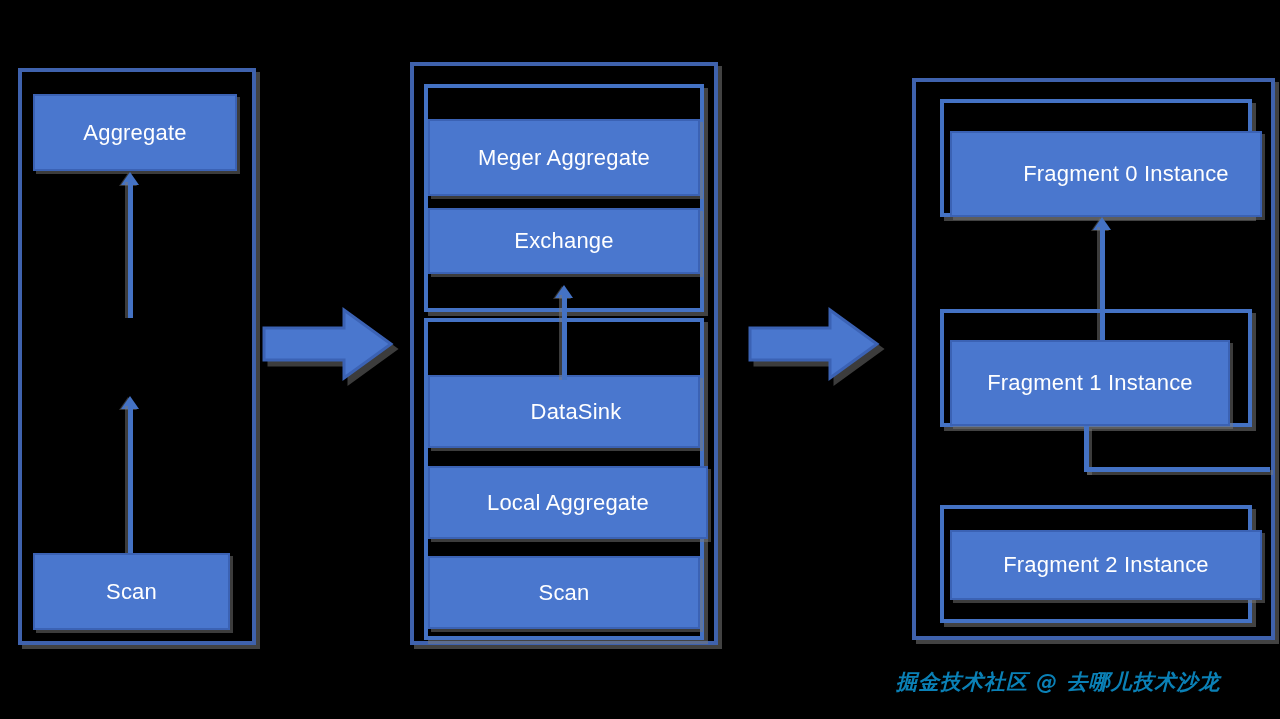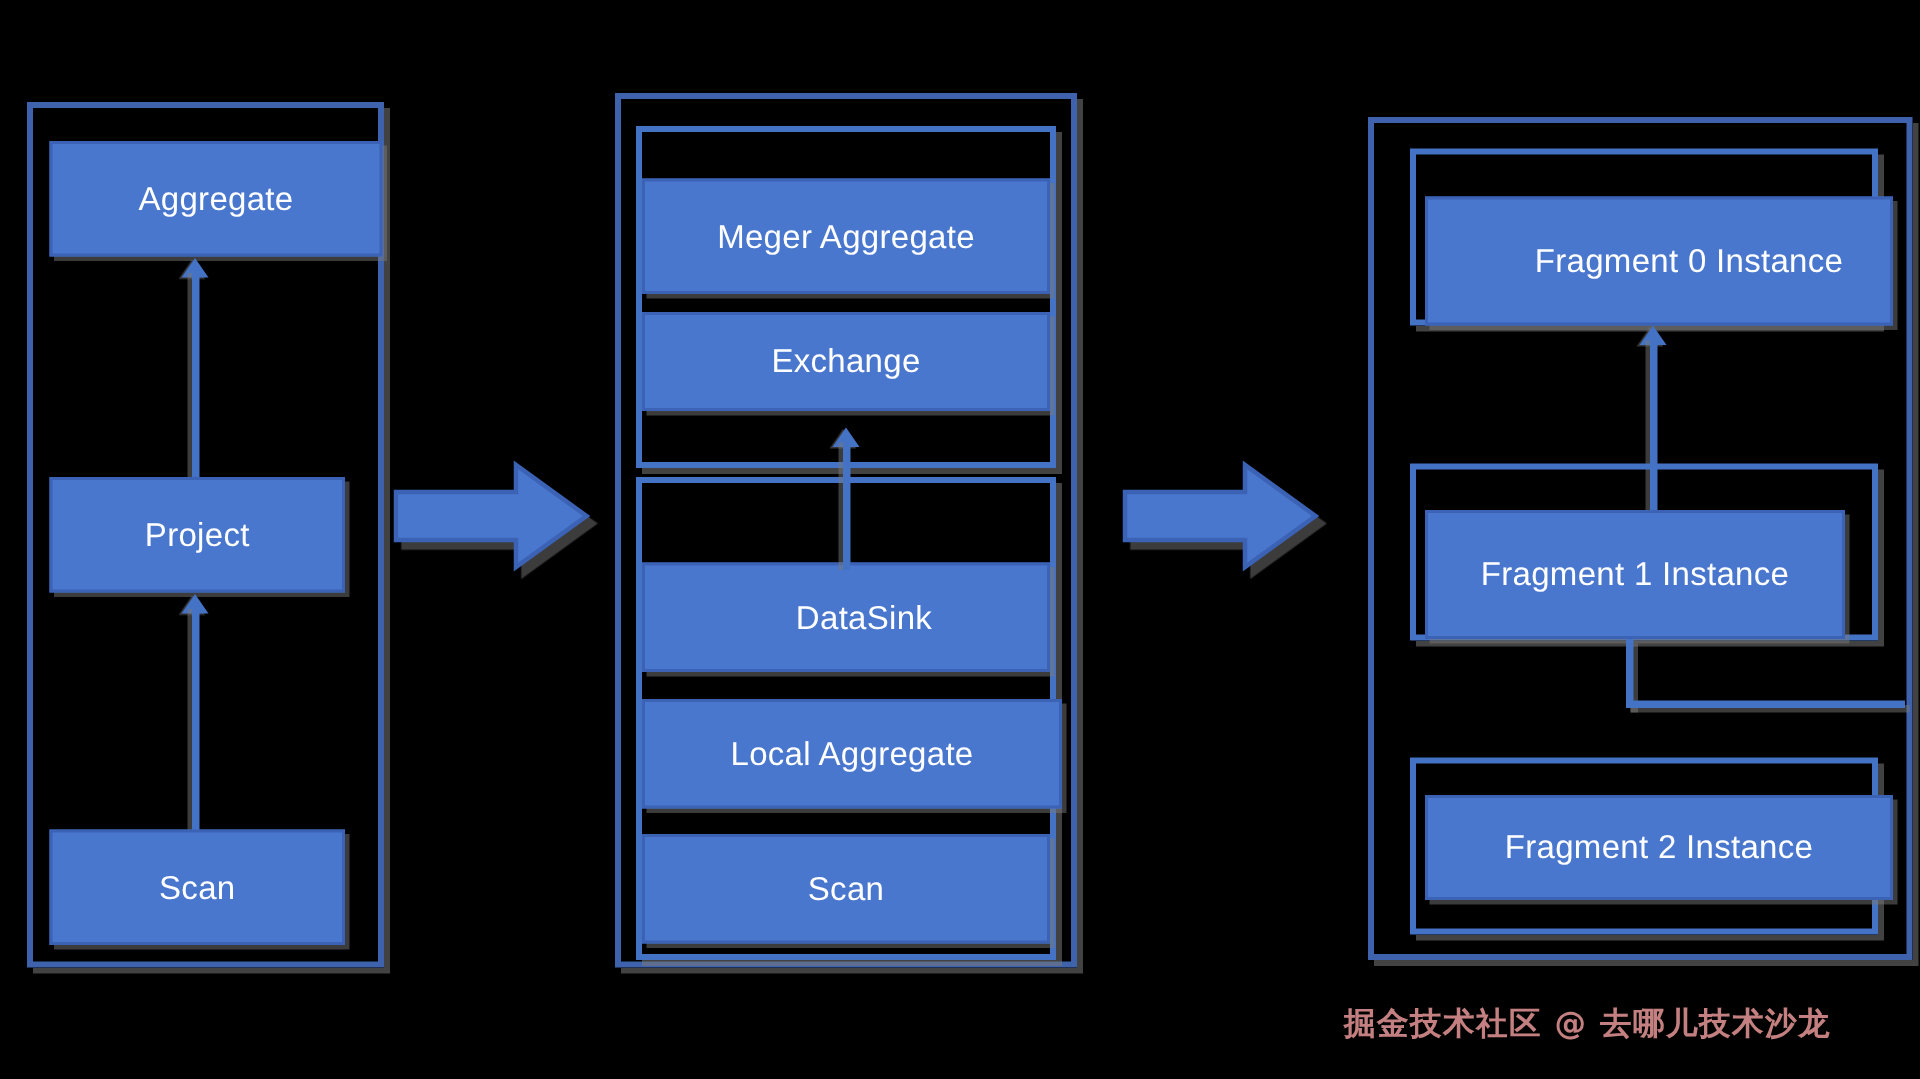--- a/index.html
+++ b/index.html
@@ -47,45 +47,42 @@
   .vline{position:absolute;width:5px;background:#4472c4;
          box-shadow:3px 3px 0 0 rgba(120,120,120,.5);}
   .hline{position:absolute;height:5px;background:#4472c4;
          box-shadow:3px 3px 0 0 rgba(120,120,120,.5);}
 
   
   .blockarrow{position:absolute;}
   .blockarrow svg{display:block;overflow:visible;}
 
   .watermark{
-    position:absolute;color:#fca5a5;opacity:.78;
-    font-weight:bold;font-size:21px;
+    position:absolute;color:#0ea5e9;opacity:.78;
+    font-style:italic;font-weight:bold;font-size:21px;
     white-space:nowrap;letter-spacing:1px;
     font-family:"DejaVu Sans","Liberation Sans",sans-serif;
   }
 </style>
 </head>
 <body>
 
 <div class="stage">
 
   <div class="frame" style="left:18px;top:68px;width:238px;height:577px;"></div>
 
-  <div class="box" style="left:33px;top:94px;width:222px;height:77px;">
+  <div class="box" style="left:33px;top:94px;width:204px;height:77px;">
     <span>Aggregate</span>
   </div>
 
   <div class="varrow" style="left:118px;top:172px;width:24px;height:146px;">
     <div class="head"></div>
     <div class="shaft"></div>
   </div>
 
-  <div class="box" style="left:33px;top:318px;width:197px;height:77px;">
-    <span>Project</span>
-  </div>
 
   <div class="varrow" style="left:118px;top:396px;width:24px;height:158px;">
     <div class="head"></div>
     <div class="shaft"></div>
   </div>
 
   <div class="box" style="left:33px;top:553px;width:197px;height:77px;">
     <span>Scan</span>
   </div>
 

